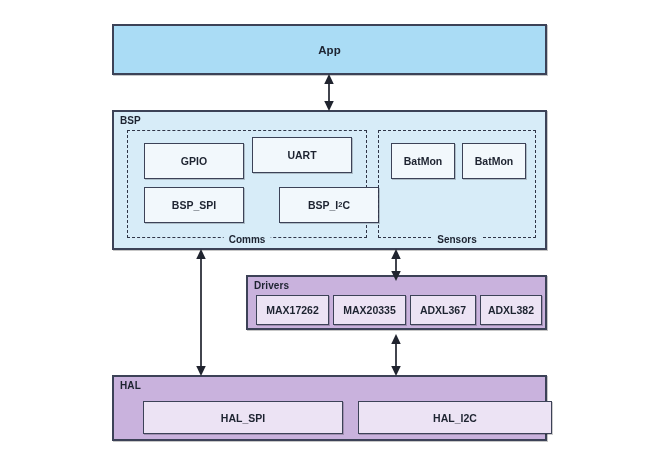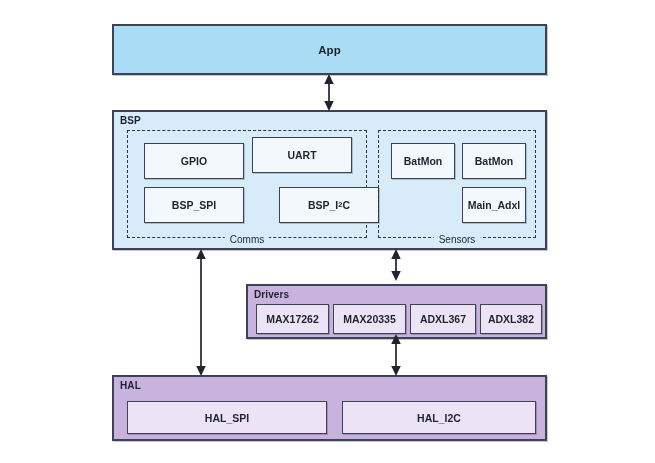--- a/index.html
+++ b/index.html
@@ -77,21 +77,21 @@
     width: 158px; height: 108px;
   }
   .dgroup-label {
     position: absolute;
     bottom: -8px;
     left: 50%;
     transform: translateX(-50%);
     background: #d7ecf8;
     padding: 0 5px;
     font-size: 10px;
-    font-weight: normal;
+    font-weight: bold;
     color: #1d2330;
     white-space: nowrap;
   }
 
   
   .leaf {
     position: absolute;
     box-sizing: border-box;
     border: 1.5px solid #3c4257;
     background: #f2f8fc;
@@ -117,21 +117,21 @@
   #leaf-bspi2c  { left: 124px; top: 56px; width: 100px; height: 36px; margin-left: 27px; }
 
   
   #leaf-batmon  { left: 12px;  top: 12px; width: 64px; height: 36px; }
   #leaf-pwrmgr  { left: 83px;  top: 12px; width: 64px; height: 36px; }
   #leaf-wakeadxl{ left: 12px;  top: 56px; width: 64px; height: 36px; }
   #leaf-mainadxl{ left: 83px;  top: 56px; width: 64px; height: 36px; }
 
   
   #drivers-block {
-    left: 246px; top: 284px;
+    left: 246px; top: 275px;
     width: 301px; height: 55px;
   }
   .drv {
     position: absolute;
     top: 18px;
     height: 30px;
     background: #ece3f4;
   }
   #drv-0 { left: 8px;   width: 73px; }
   #drv-1 { left: 85px;  width: 73px; }
@@ -141,20 +141,21 @@
   
   #hal-block {
     left: 112px; top: 375px;
     width: 435px; height: 66px;
   }
   .halbox {
     position: absolute;
     top: 24px;
     height: 33px;
     background: #ece3f4;
+    margin-left: 16px;
   }
   #hal-spi { left: 13px;  width: 200px; }
   #hal-i2c { left: 228px; width: 194px; }
 
   
   #arrow-layer {
     position: absolute;
     left: 0; top: 0;
     width: 655px; height: 463px;
     pointer-events: none;
@@ -189,23 +190,20 @@
       </div>
       <div class="dgroup-label">Comms</div>
     </div>
 
     <div class="dgroup" id="sensors-group">
       <div class="leaf" id="leaf-batmon">
         <span>BatMon</span>
       </div>
       <div class="leaf" id="leaf-pwrmgr">
         <span>BatMon</span>
-      </div>
-      <div class="leaf" id="leaf-mainadxl">
-        <span>Main_Adxl</span>
       </div>
       <div class="dgroup-label">Sensors</div>
     </div>
   </div>
 
   <div class="block purple" id="drivers-block">
     <div class="block-label">Drivers</div>
     <div class="leaf drv" id="drv-0">
       <span>MAX17262</span>
     </div>

